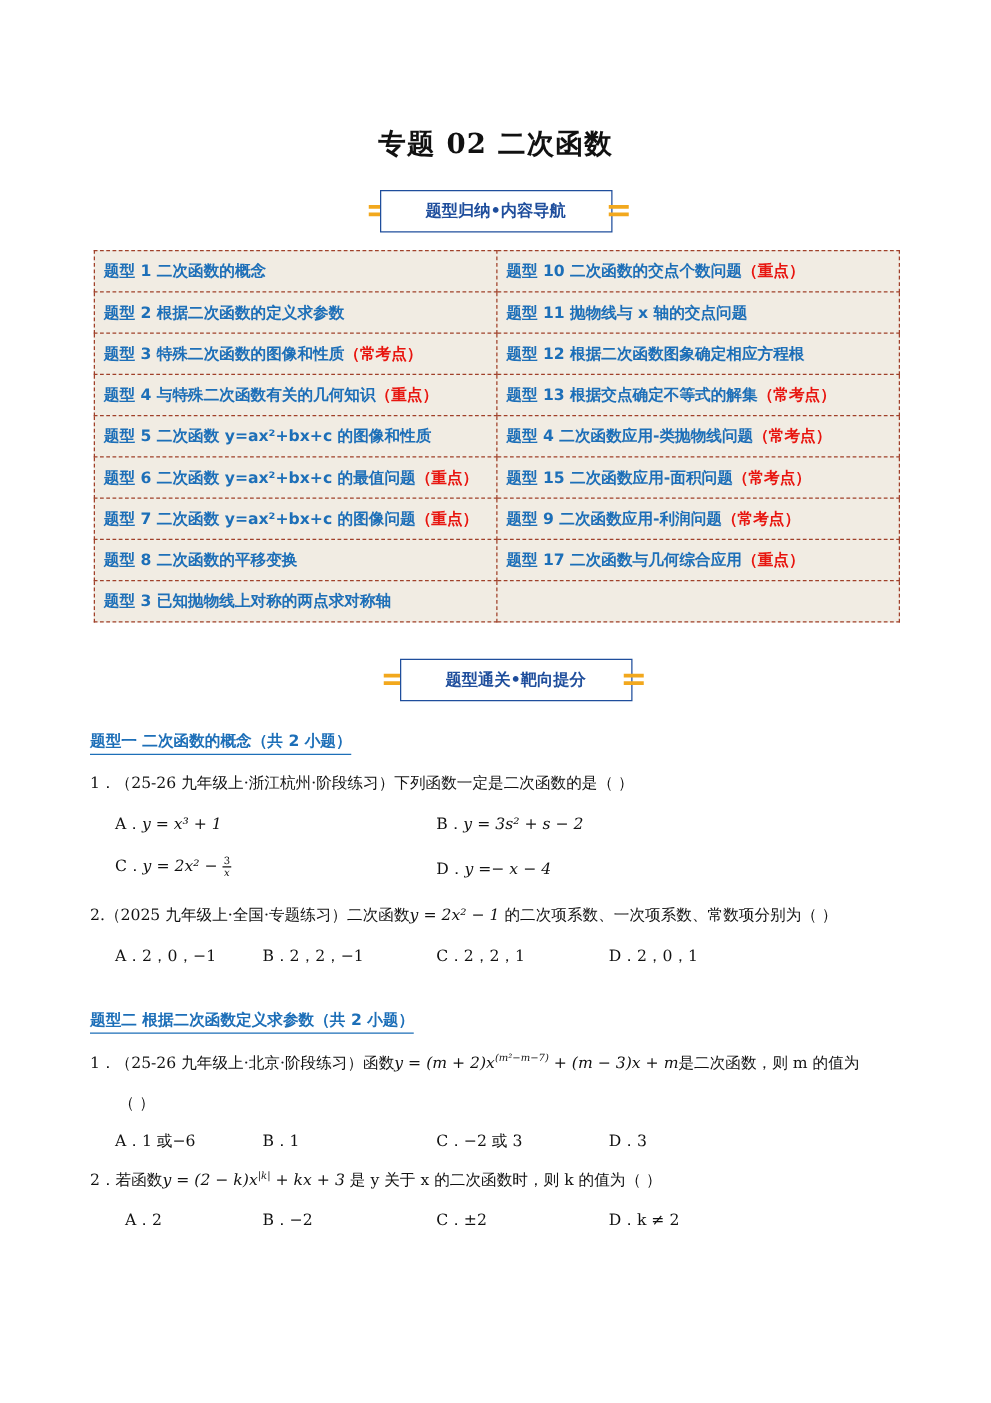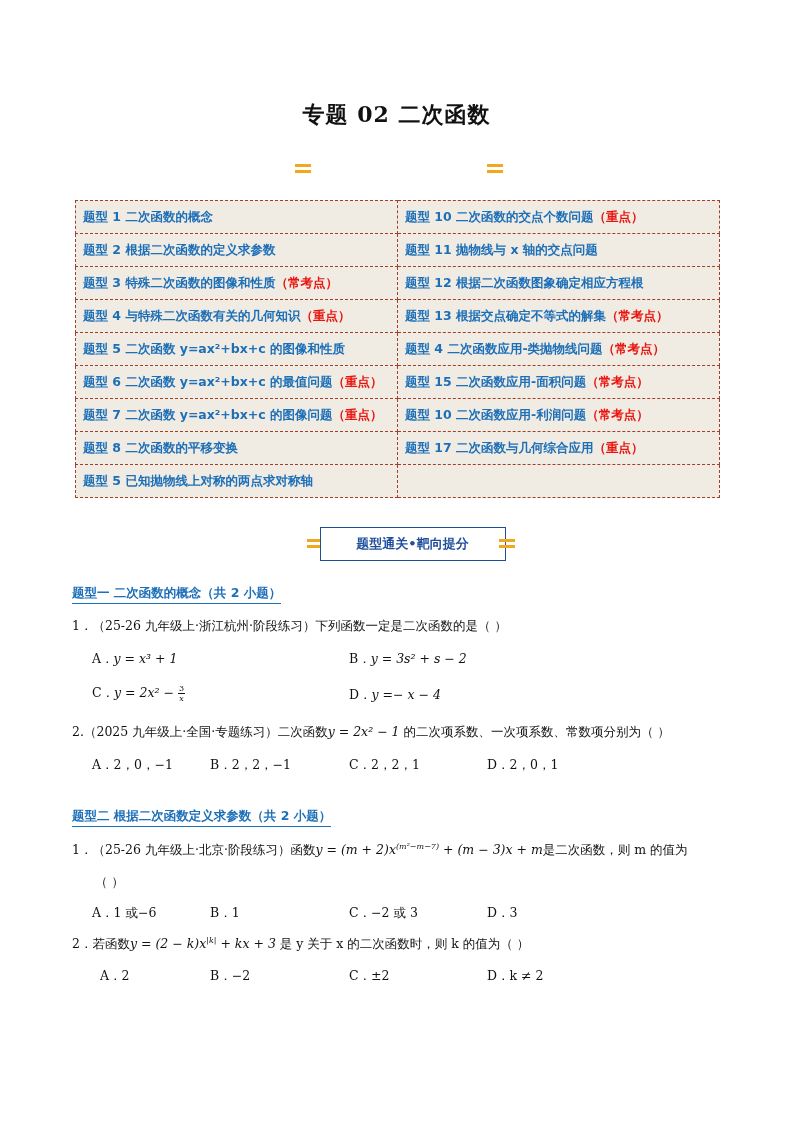--- a/index.html
+++ b/index.html
@@ -36,20 +36,21 @@
 </head>
 <body>
 
 <div class="title">专题 02  二次函数</div>
 
 <div class="banner" style="top:152px;">
   <div class="deco" style="left:295px;">
       <span class="a"></span>
       <span class="b"></span>
     </div>
+  <div class="banner-box">题型归纳•内容导航</div>
   <div class="deco" style="left:487px;">
       <span class="a"></span>
       <span class="b"></span>
     </div>
 </div>
 
 <table class="nav-table">
   <tbody id="nav-body">
       <tr>
         <td><span>题型 1  二次函数的概念</span><span class="tag"></span></td>
@@ -70,28 +71,28 @@
       <tr>
         <td><span>题型 5 二次函数 y=ax²+bx+c 的图像和性质</span><span class="tag"></span></td>
         <td><span>题型 4  二次函数应用-类抛物线问题</span><span class="tag">（常考点）</span></td>
       </tr>
       <tr>
         <td><span>题型 6  二次函数 y=ax²+bx+c 的最值问题</span><span class="tag">（重点）</span></td>
         <td><span>题型 15  二次函数应用-面积问题</span><span class="tag">（常考点）</span></td>
       </tr>
       <tr>
         <td><span>题型 7  二次函数 y=ax²+bx+c 的图像问题</span><span class="tag">（重点）</span></td>
-        <td><span>题型 10  二次函数应用-利润问题</span><span class="tag">（常考点）</span></td>
+        <td><span>题型 9  二次函数应用-利润问题</span><span class="tag">（常考点）</span></td>
       </tr>
       <tr>
         <td><span>题型 8  二次函数的平移变换</span><span class="tag"></span></td>
         <td><span>题型 17 二次函数与几何综合应用</span><span class="tag">（重点）</span></td>
       </tr>
       <tr>
-        <td><span>题型 5  已知抛物线上对称的两点求对称轴</span><span class="tag"></span></td>
+        <td><span>题型 3  已知抛物线上对称的两点求对称轴</span><span class="tag"></span></td>
         <td><span></span><span class="tag"></span></td>
       </tr>
     </tbody>
 </table>
 
 <div class="banner" style="top:527px;margin-left:16px;">
   <div class="deco" style="left:291px;">
       <span class="a"></span>
       <span class="b"></span>
     </div>

